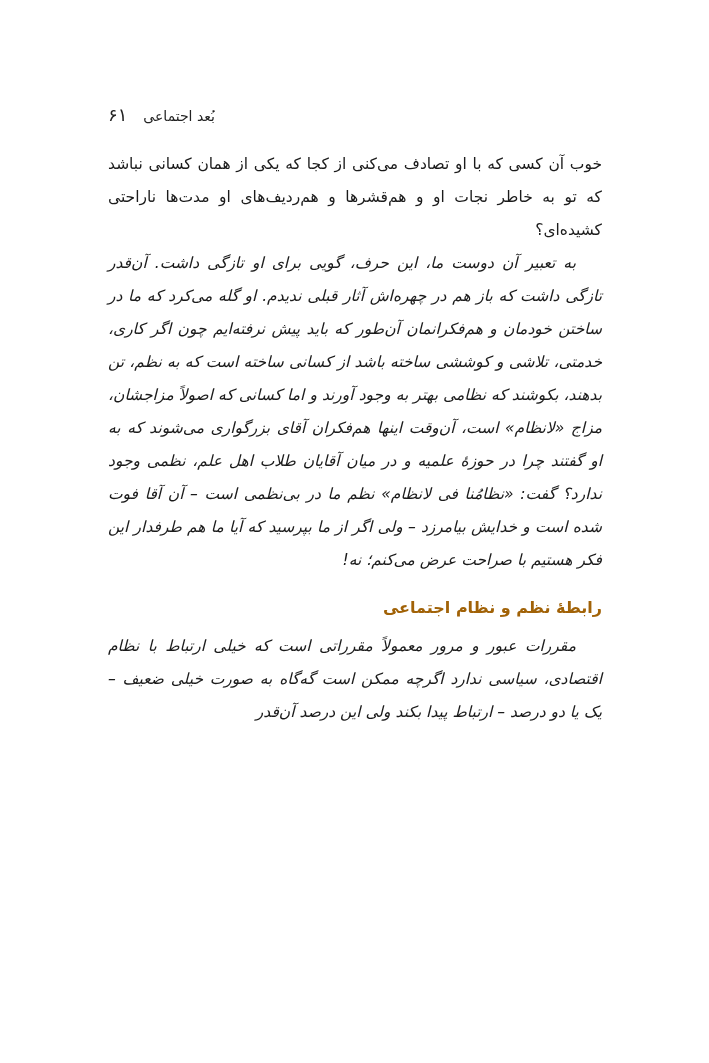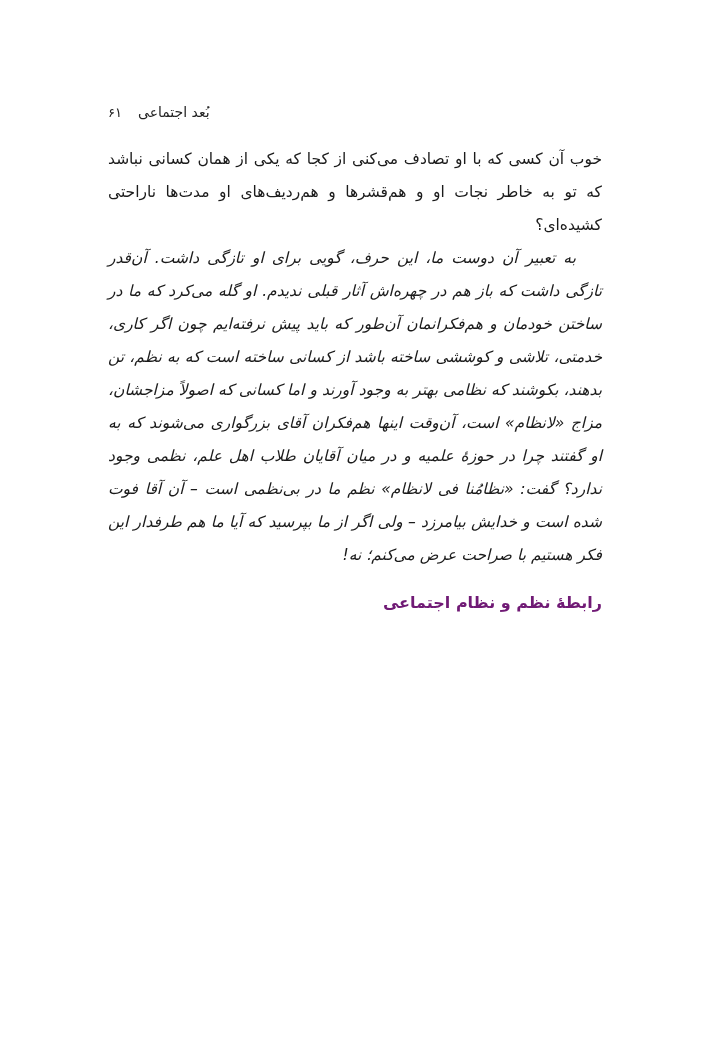--- a/index.html
+++ b/index.html
@@ -28,21 +28,21 @@
     justify-content: flex-end; 
     align-items: baseline;
     gap: 16px;
     font-size: 14px;
     color: #222222;
   }
   .running-title {
     letter-spacing: 0.2px;
   }
   .page-number {
-    font-size: 13px;
+    font-size: 18px;
   }
   .body-text {
     margin-top: 23px;
     font-size: 15.5px;
     line-height: 33px;
     text-align: justify;
     color: #1b1b1b;
   }
   .para {
     text-align: justify;
@@ -52,34 +52,35 @@
     text-indent: 26px;
     font-style: italic;
   }
   .section-heading {
     font-weight: bold;
     font-size: 16px;
     line-height: 33px;
     margin-top: 14px;
     margin-bottom: 6px;
     text-align: right;
-    color: #701a75;
+    color: #a16207;
   }
 </style>
 </head>
 <body>
 
 <div class="page">
   <div class="text-block">
 
     <div class="page-header">
       <span class="running-title">بُعد اجتماعی</span>
       <span class="page-number">۶۱</span>
     </div>
 
     <div class="body-text">
       <p class="para">خوب آن کسی که با او تصادف می‌کنی از کجا که یکی از همان کسانی نباشد که تو به خاطر نجات او و هم‌قشرها و هم‌ردیف‌های او مدت‌ها ناراحتی کشیده‌ای؟</p>
       <p class="para indent">به تعبیر آن دوست ما، این حرف، گویی برای او تازگی داشت. آن‌قدر تازگی داشت که باز هم در چهره‌اش آثار قبلی ندیدم. او گله می‌کرد که ما در ساختن خودمان و هم‌فکرانمان آن‌طور که باید پیش نرفته‌ایم چون اگر کاری، خدمتی، تلاشی و کوششی ساخته باشد از کسانی ساخته است که به نظم، تن بدهند، بکوشند که نظامی بهتر به وجود آورند و اما کسانی که اصولاً مزاجشان، مزاج «لانظام» است، آن‌وقت اینها هم‌فکران آقای بزرگواری می‌شوند که به او گفتند چرا در حوزهٔ علمیه و در میان آقایان طلاب اهل علم، نظمی وجود ندارد؟ گفت: «نظامُنا فی لانظام» نظم ما در بی‌نظمی است – آن آقا فوت شده است و خدایش بیامرزد – ولی اگر از ما بپرسید که آیا ما هم طرفدار این فکر هستیم با صراحت عرض می‌کنم؛ نه!</p>
       <h2 class="section-heading">رابطهٔ نظم و نظام اجتماعی</h2>
+      <p class="para indent">مقررات عبور و مرور معمولاً مقرراتی است که خیلی ارتباط با نظام اقتصادی، سیاسی ندارد اگرچه ممکن است گه‌گاه به صورت خیلی ضعیف – یک یا دو درصد – ارتباط پیدا بکند ولی این درصد آن‌قدر</p>
     </div>
 
   </div>
 </div>
 
 </body></html>

